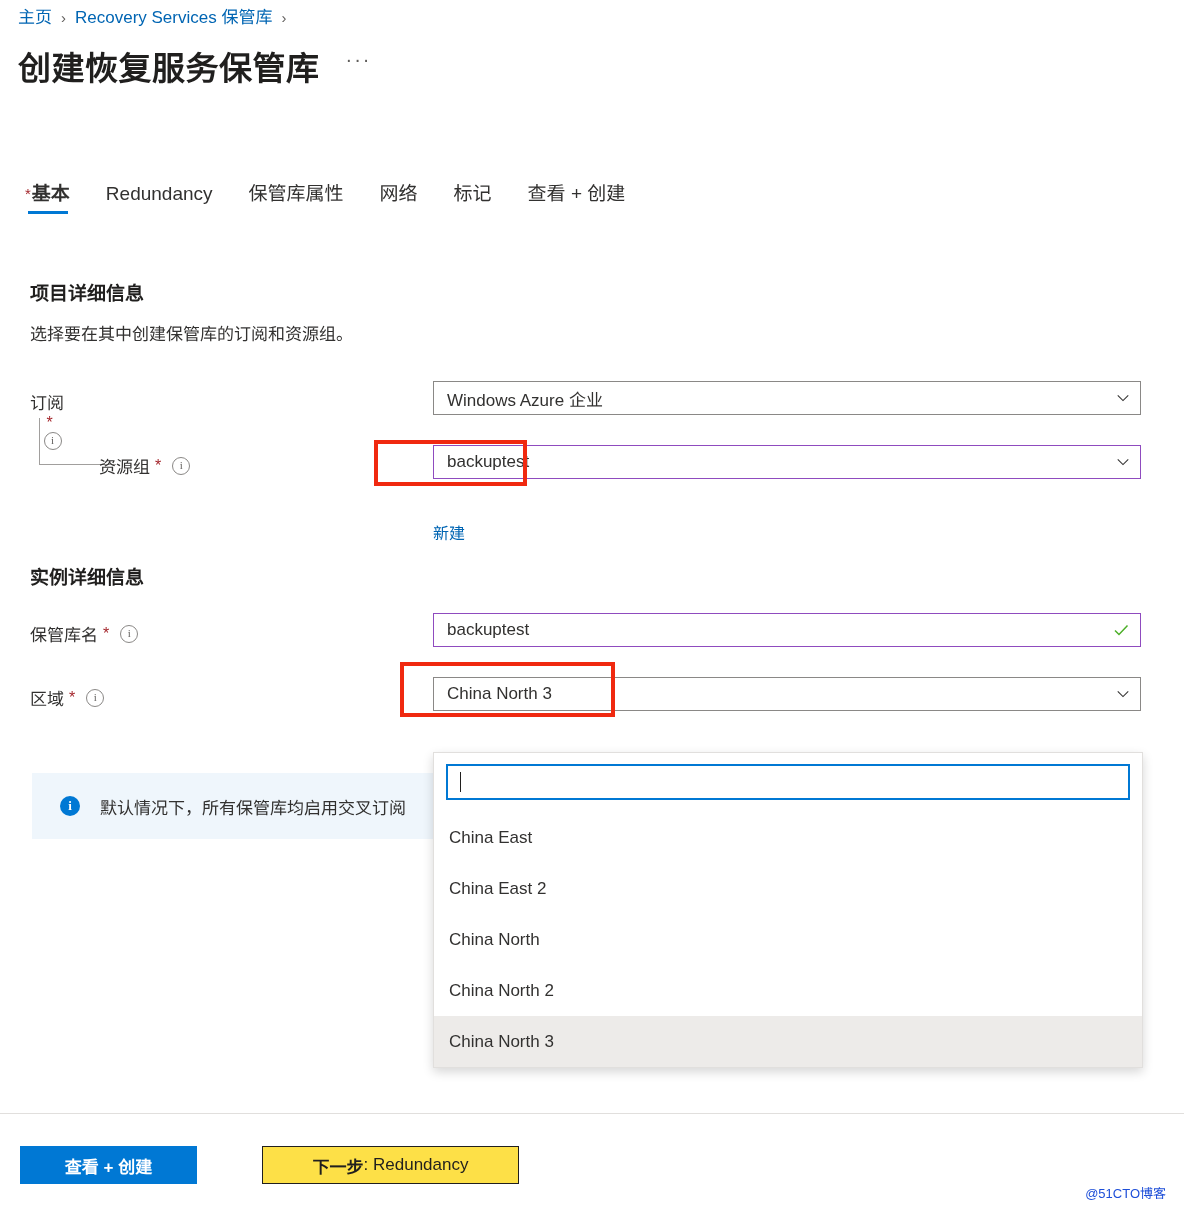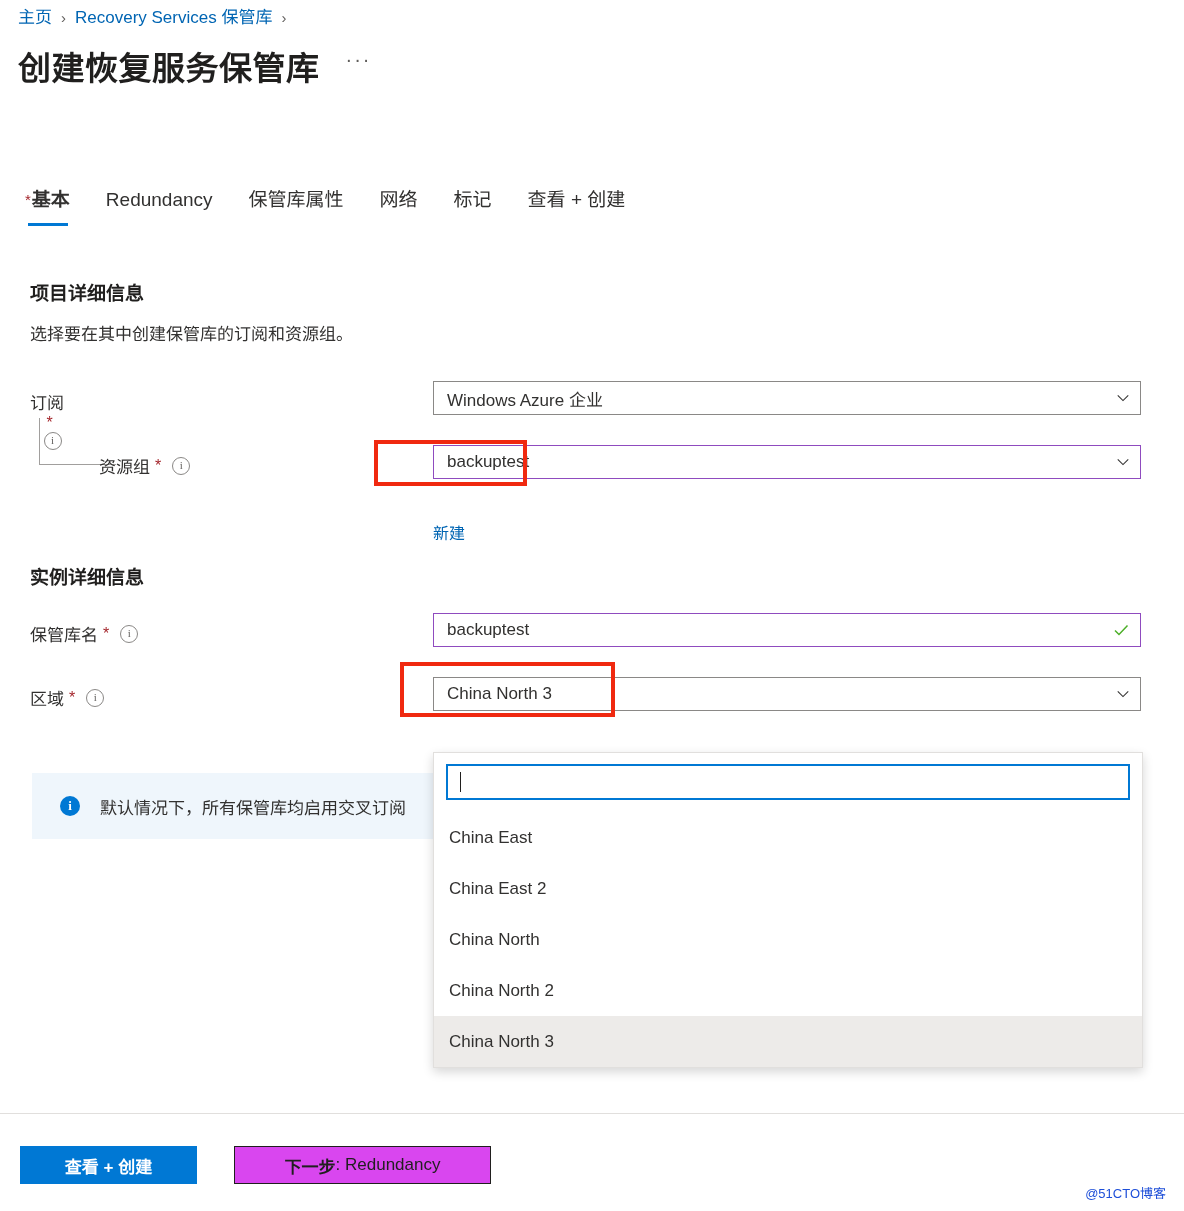--- a/index.html
+++ b/index.html
@@ -65,21 +65,21 @@
   .tabs {
     position: absolute;
     left: 20px;
     top: 182px;
     display: flex;
     align-items: flex-start;
   }
   .tab {
     position: relative;
     font-size: 19px;
-    line-height: 36px;
+    line-height: 24px;
     color: #323130;
     margin-right: 36px;
     padding-bottom: 12px;
     cursor: pointer;
     white-space: nowrap;
     text-align: center;
   }
   .tab.active {
     font-weight: 700;
   }
@@ -311,23 +311,24 @@
     cursor: pointer;
     white-space: nowrap;
   }
   .btn-primary {
     background: #0078d4;
     color: #ffffff;
     border: 1px solid #0078d4;
     font-weight: 700;
   }
   .btn-secondary {
-    background: #d946ef;
+    background: #fde047;
     color: #201f1e;
     border: 1px solid #201f1e;
+    margin-left: 28px;
   }
   .btn-secondary .bold-part { font-weight: 700; }
 
   
   .watermark {
     position: absolute;
     right: 18px;
     bottom: 9px;
     font-size: 13px;
     color: #1d4ed8;

